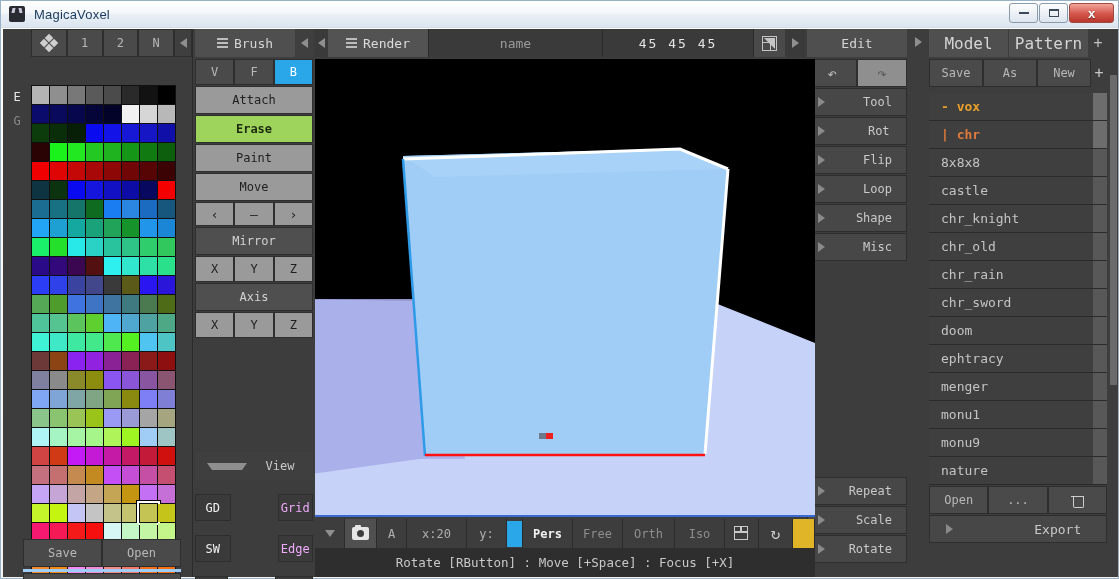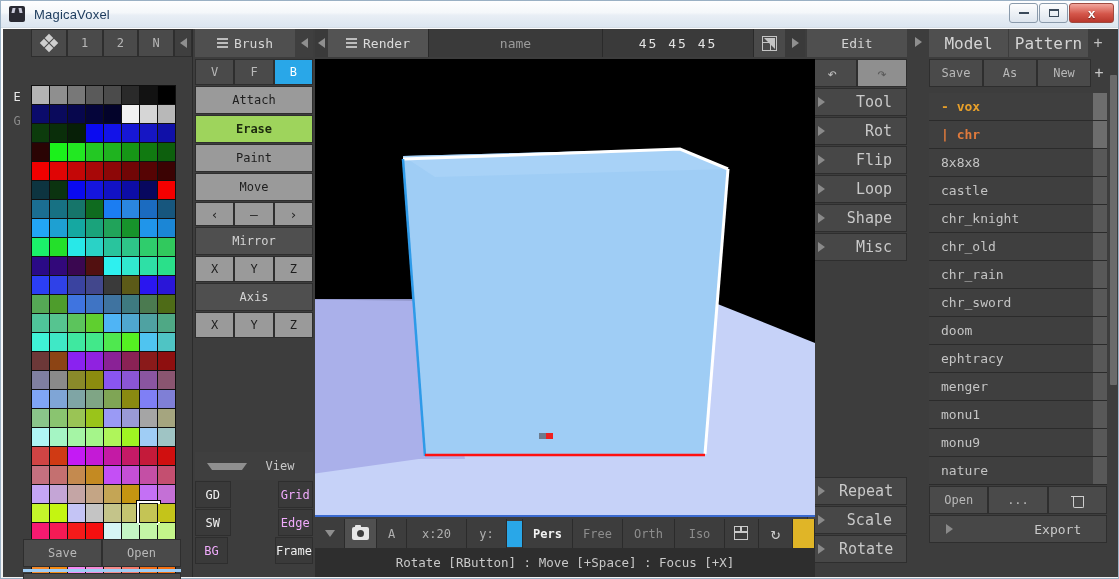--- a/index.html
+++ b/index.html
@@ -106,21 +106,21 @@
   #vfb .btn { flex:1; height:26px; }
   .stack .btn { width:100%; height:28px; margin-top:1px; }
   #nav3 { display:flex; margin-top:1px; }
   #nav3 .btn { flex:1; height:24px; font-size:13px; }
   #xyz1, #xyz2 { display:flex; margin-top:1px; }
   #xyz1 .btn, #xyz2 .btn { flex:1; height:26px; }
   #view-hdr { margin-top:2px; height:28px; background:#3f3f3f; display:flex;
     align-items:center; color:#c9c9c9; font-size:12px; }
   #view-hdr .tri-d { margin-left:12px; }
   #view-hdr span { flex:1; text-align:center; margin-right:18px; }
-  .viewrow { display:flex; margin-top:1px;gap:47px; }
+  .viewrow { display:flex; margin-top:14px;gap:47px; }
   .viewrow .btn { flex:1; height:27px; background:#3a3a3a; }
 
   
   #center { flex:1; position:relative; margin-left:2px; }
   #center-hdr { height:28px; display:flex; }
   #center-hdr .arrow { width:13px; background:#3a3a3a; display:flex;
     align-items:center; justify-content:center; }
   #center-hdr .ttl { width:100px; background:#535353; display:flex; align-items:center;
     justify-content:center; gap:6px; color:#dcdcdc; font-size:13px; }
   #center-hdr .namefield { flex:1; background:#3a3a3a; display:flex; align-items:center;
@@ -164,21 +164,21 @@
   
   #edit { width:100px; margin-left:2px; }
   #edit-hdr { height:28px; display:flex; }
   #edit-hdr .ttl { flex:1; background:#4f4f4f; display:flex; align-items:center;
     justify-content:center; color:#d4d4d4; font-size:13px; }
   #undo-row { display:flex; margin-top:2px; }
   #undo-row .btn { flex:1; height:28px; font-size:16px; }
   #undo-row .btn.redo { background:#8f8f8f; color:#5c5c5c; }
   .acc { width:100%; height:28px; margin-top:1px; background:#474747;
     border:1px solid #2e2e2e; display:flex; align-items:center; color:#c9c9c9;
-    font-size:15px; }
+    font-size:12px; }
   .acc .tri-r { margin-left:10px; border-left-color:#8a8a8a; }
   .acc span { flex:1; text-align:center; margin-right:14px; }
   #edit-spacer { height:215px; }
 
   
   #model { width:178px; margin-left:2px; position:relative; }
   #model-hdr { height:28px; display:flex; gap:1px; }
   #model-hdr .tab { flex:1; background:#4f4f4f; display:flex; align-items:center;
     justify-content:center; color:#d4d4d4; font-size:16px; }
   #model-hdr .plus { width:18px; background:#3d3d3d; display:flex;

